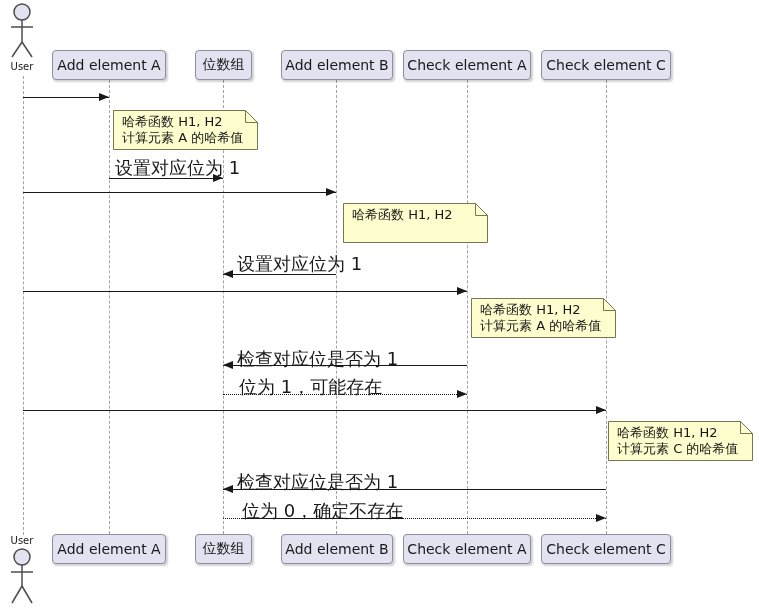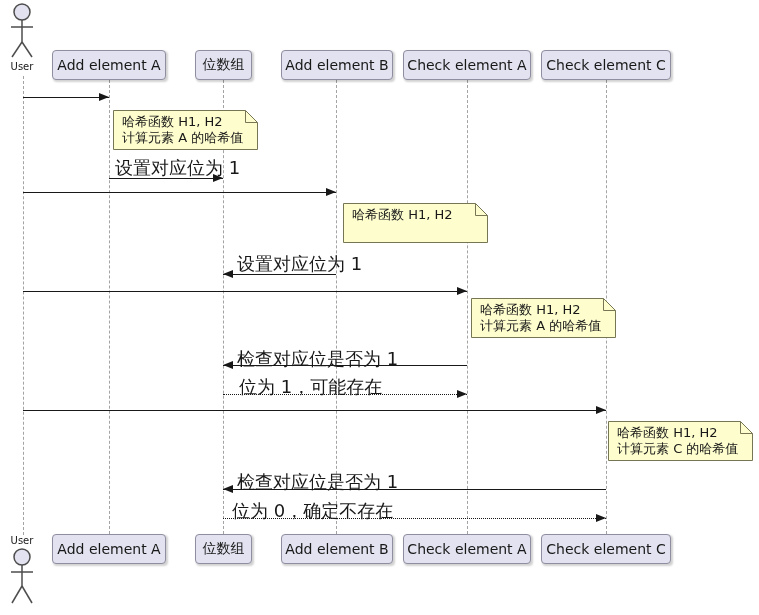--- a/index.html
+++ b/index.html
@@ -120,21 +120,21 @@
 
   <div class="msg" style="left:23px;top:410px;width:583px;">
       <i class="ah r"></i>
     </div>
 
   <span class="msg-label" style="left:237px;top:474px;">检查对应位是否为 1</span>
   <div class="msg" style="left:223px;top:489px;width:383px;">
       <i class="ah l"></i>
     </div>
 
-  <span class="msg-label" style="left:232px;top:503px;">位为 0，确定不存在</span>
+  <span class="msg-label" style="left:242px;top:503px;text-decoration:underline;">位为 0，确定不存在</span>
   <div class="msg dotted" style="left:223px;top:518px;width:383px;">
       <i class="ah r"></i>
     </div>
 
   <div class="note" style="left:113px;top:110px;">
     <svg class="note-bg" width="145" height="40" viewBox="0 0 145 40">
       <path d="M0.5,0.5 L132.5,0.5 L144.5,12.5 L144.5,39.5 L0.5,39.5 Z" style="fill:var(--note-fill,#FDFDCE);stroke:var(--note-border,#767655);stroke-width:1"></path>
       <path d="M132.5,0.5 L132.5,12.5 L144.5,12.5" style="fill:none;stroke:var(--note-border,#767655);stroke-width:1"></path>
     </svg>
     <div class="note-text">

